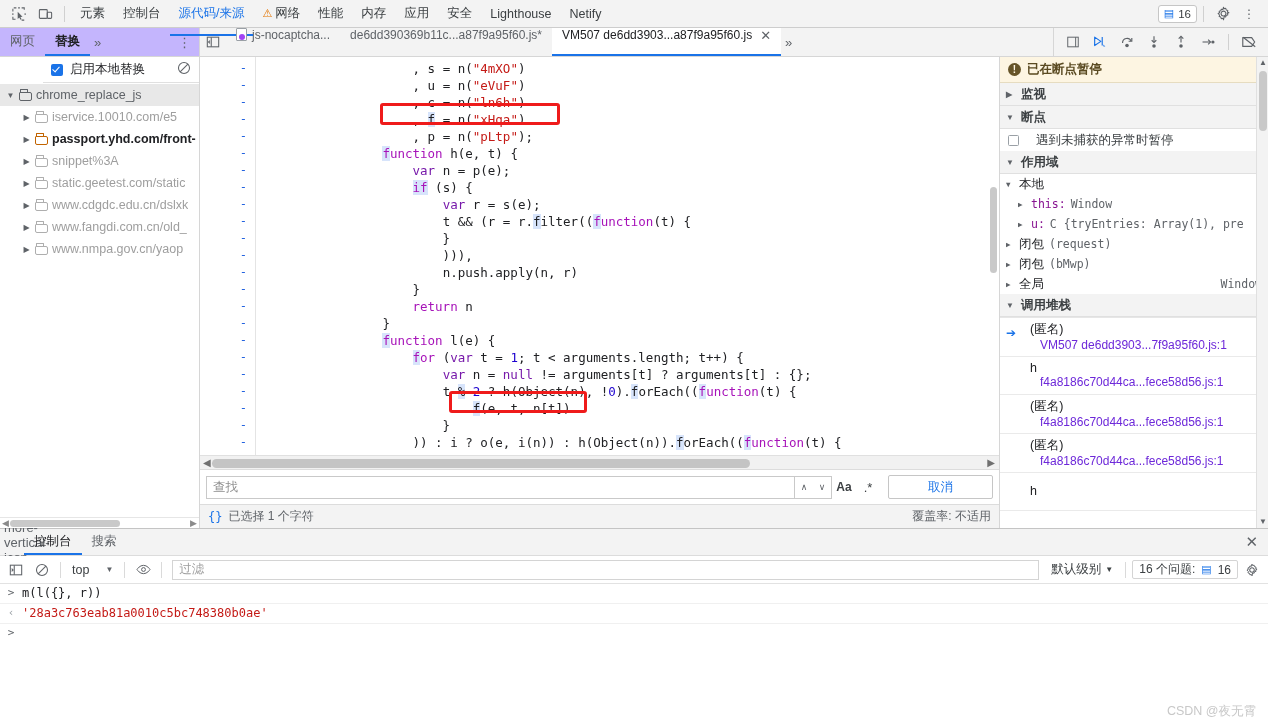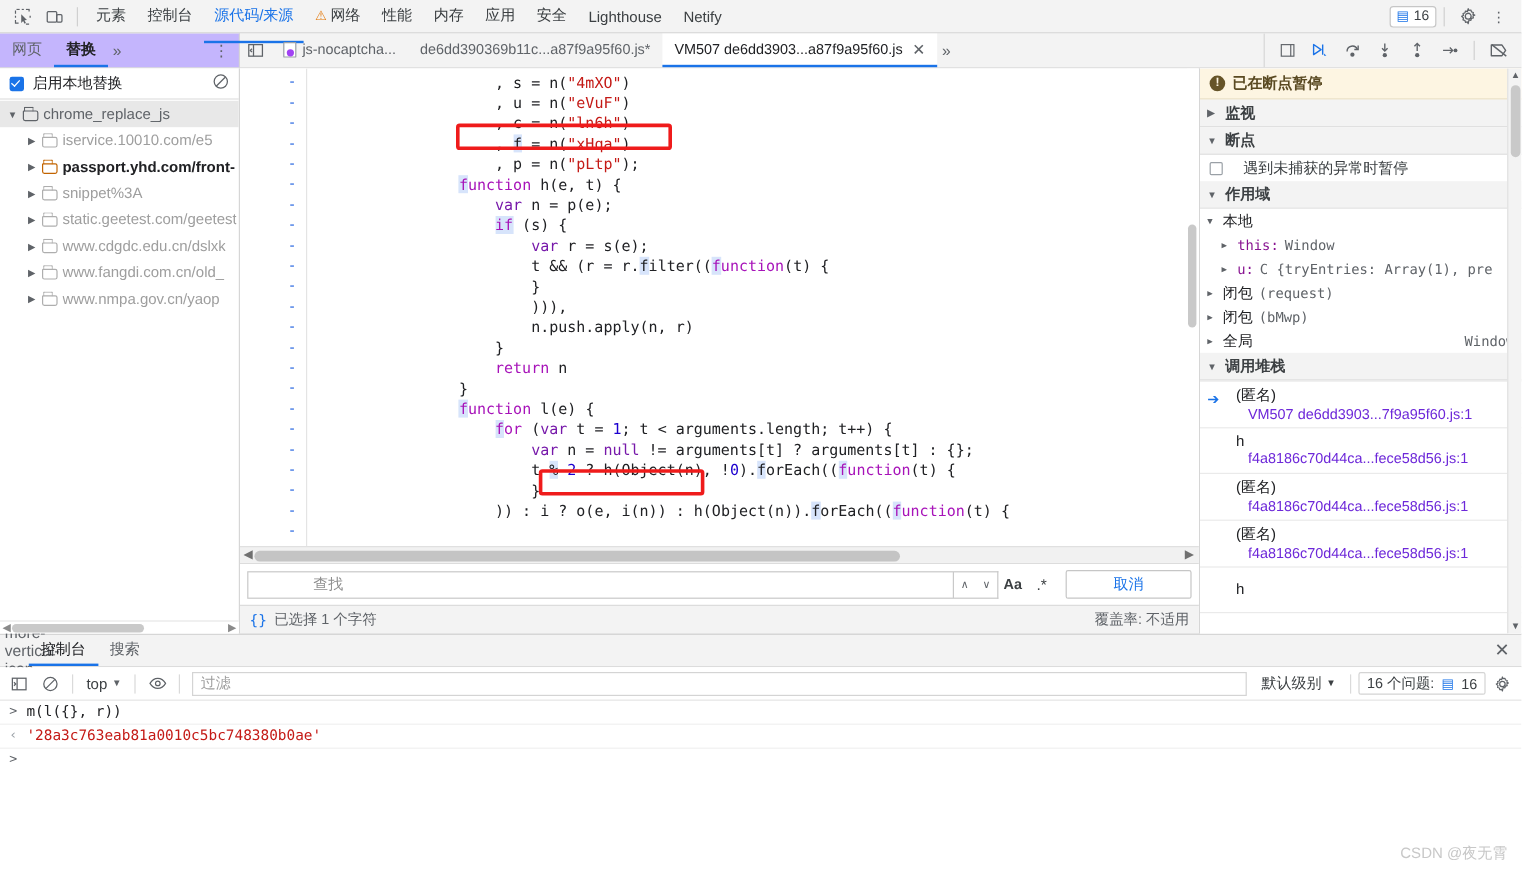--- a/index.html
+++ b/index.html
@@ -47,41 +47,41 @@
   .second-row { height:29px; min-height:29px; display:flex; background:#f3f3f3; border-bottom:1px solid #d6d6d6; }
   .nav-tabstrip { width:200px; min-width:200px; display:flex; align-items:center; border-right:1px solid #d6d6d6; background:#c4b5fd; }
   .stab { height:28px; padding:0 10px; display:flex; align-items:center; font-size:12.5px; color:#5f6368;
           border-bottom:2px solid transparent; cursor:default; }
   .stab.active { color:#202124; border-bottom-color:#1a73e8; font-weight:600; }
   .chevrons { color:#5f6368; font-size:13px; padding:0 4px; cursor:default; }
   .dots { margin-left:auto; color:#5f6368; font-size:13px; padding:0 8px; letter-spacing:0; cursor:default;}
   .editor-tabstrip { flex:1; display:flex; align-items:center; background:#f3f3f3; min-width:0; }
   .panel-btn { width:26px; height:26px; display:flex; align-items:center; justify-content:center; color:#5f6368; }
   .etab {
-    height:28px; display:flex; align-items:center; gap:5px; padding:0 10px;
+    height:28px; display:flex; align-items:flex-start; gap:5px; padding:0 10px;
     font-size:12px; color:#5f6368; white-space:nowrap; cursor:default;
     border-bottom:2px solid transparent;
   }
   .etab.active { color:#202124; border-bottom-color:#1a73e8; background:#fff; }
   .etab .closex { color:#5f6368; font-size:13px; margin-left:3px; }
   .fileicon { position:relative; width:11px; height:13px; }
   .fileicon .pg { position:absolute; inset:0; border:1px solid #9aa0a6; border-radius:1px; background:#fff; }
   .fileicon .dot { position:absolute; left:3px; bottom:1px; width:6px; height:6px; border-radius:50%; background:#a142f4; }
   .dbg-toolbar { margin-left:auto; display:flex; align-items:center; gap:1px; padding-right:6px; border-left:1px solid #d6d6d6; padding-left:6px; height:100%; }
   .dbg-btn { width:26px; height:26px; display:flex; align-items:center; justify-content:center; color:#5f6368; }
   .dbg-btn.blue { color:#1a73e8; }
 
   
   .body-row { flex:1; display:flex; min-height:0; }
 
   
   .navigator { width:200px; min-width:200px; display:flex; flex-direction:column; background:#fff; border-right:1px solid #d6d6d6; }
   .override-bar {
     height:26px; display:flex; align-items:center; gap:7px; padding:0 8px;
-    border-bottom:1px solid #e0e0e0; font-size:12.5px; color:#202124;
+    border-bottom:1px solid #e0e0e0; font-size:12.5px; color:#202124;margin-left:43px;
   }
   .cb {
     width:12px; height:12px; border-radius:2px; background:#1a73e8; position:relative; flex:none;
   }
   .cb:after { content:""; position:absolute; left:3px; top:1px; width:3px; height:6px;
               border:solid #fff; border-width:0 1.6px 1.6px 0; transform:rotate(42deg); }
   .clear-ico { margin-left:auto; color:#5f6368; font-size:14px; }
   .tree { flex:1; overflow:hidden; padding-top:1px; font-size:12.5px; }
   .trow { height:22px; display:flex; align-items:center; gap:4px; white-space:nowrap; padding-right:2px; cursor:default; }
   .trow.root { background:#e8e8e8; padding-left:6px; }
@@ -122,21 +122,21 @@
   .red-box { position:absolute; border:3px solid #ef1b1b; border-radius:3px; pointer-events:none; }
   .code-hscroll { height:14px; background:#f1f1f1; border-top:1px solid #e0e0e0; position:relative; }
   .code-hscroll .arrowl, .code-hscroll .arrowr { position:absolute; top:0; font-size:10px; line-height:14px; color:#707070; }
   .code-hscroll .arrowl { left:3px; } .code-hscroll .arrowr { right:4px; }
   .code-hscroll .thumb { position:absolute; left:12px; top:3px; height:9px; width:538px; background:#c4c4c4; border-radius:5px; }
   .code-vscroll { position:absolute; right:0; top:0; bottom:0; width:10px; background:#fff; }
   .code-vscroll .thumb { position:absolute; right:2px; top:130px; width:7px; height:86px; background:#c9c9c9; border-radius:4px; }
 
   .findbar { height:35px; display:flex; align-items:center; background:#fff; border-top:1px solid #dcdcdc; padding:0 6px; }
   .find-input { flex:1; height:23px; border:1px solid #c9c9c9; background:#fff; display:flex; align-items:center; padding:0 6px; }
-  .find-input span { color:#8e8e8e; font-size:12.5px;margin-left:48px; }
+  .find-input span { color:#8e8e8e; font-size:12.5px; }
   .find-nav { border:1px solid #c9c9c9; border-left:none; height:23px; display:flex; align-items:center; }
   .find-nav div { width:18px; text-align:center; color:#5f6368; font-size:9px; }
   .find-tool { width:24px; text-align:center; color:#3c4043; font-size:12px; font-weight:700; }
   .find-tool.re { font-weight:400; font-size:13px; }
   .cancel-btn { margin-left:8px; width:105px; height:24px; border:1px solid #c6c6c6; background:#fff;
                 display:flex; align-items:center; justify-content:center; font-size:12.5px; color:#1a73e8; border-radius:2px; }
   .statusbar { height:24px; display:flex; align-items:center; background:#f3f3f3; border-top:1px solid #dcdcdc; padding:0 8px; font-size:12px; color:#5f6368; }
   .fmt-ico { color:#1a73e8; font-family:"DejaVu Sans Mono", monospace; margin-right:6px; font-size:12px; }
   .status-right { margin-left:auto; }
 
@@ -173,21 +173,21 @@
   
   .drawer { height:198px; min-height:198px; display:flex; flex-direction:column; border-top:1px solid #c4c4c4; background:#fff; }
   .drawer-tabs { height:27px; display:flex; align-items:center; background:#f3f3f3; border-bottom:1px solid #dcdcdc; padding-left:4px; }
   .vdots { width:20px; text-align:center; color:#5f6368; font-size:13px; }
   .dtab { height:26px; padding:0 10px; display:flex; align-items:center; font-size:12.5px; color:#5f6368; border-bottom:2px solid transparent; }
   .dtab.active { color:#202124; border-bottom-color:#1a73e8; }
   .drawer-close { margin-left:auto; padding:0 10px; color:#5f6368; font-size:15px; }
   .console-toolbar { height:28px; display:flex; align-items:center; gap:2px; background:#fff; border-bottom:1px solid #e2e2e2; padding:0 4px; }
   .ct-ico { width:24px; height:24px; display:flex; align-items:center; justify-content:center; color:#5f6368; font-size:13px; }
   .ct-sep { width:1px; height:16px; background:#dadada; margin:0 4px; }
-  .ctx-sel { display:flex; align-items:center; gap:4px; padding:0 5px; font-size:12.5px; color:#3c4043; height:22px; }
+  .ctx-sel { display:flex; align-items:center; gap:16px; padding:0 5px; font-size:12.5px; color:#3c4043; height:22px; }
   .filter-box { flex:1; height:20px; border:1px solid #d4d4d4; background:#fff; display:flex; align-items:center; padding:0 6px; margin:0 4px; }
   .filter-box span { color:#9e9e9e; font-size:12.5px; }
   .lvl { display:flex; align-items:center; gap:4px; font-size:12.5px; color:#3c4043; padding:0 6px; }
   .prob-chip { display:flex; align-items:center; gap:6px; border:1px solid #d4d4d4; border-radius:2px; height:19px; padding:0 6px; font-size:12px; color:#3c4043; }
   .prob-chip .msgico { color:#1a73e8; font-size:11px; }
   .console-body { flex:1; overflow:hidden; background:#fff; font-family:"DejaVu Sans Mono", monospace; font-size:12px; }
   .crow { min-height:20px; display:flex; align-items:flex-start; gap:6px; padding:2px 8px 2px 6px; border-bottom:1px solid #f0f0f0; }
   .crow .marker { color:#5f6368; font-size:11px; width:10px; flex:none; text-align:center; }
   .crow .marker.out { color:#9aa0a6; }
   .crow .txt { color:#202124; white-space:pre; }
@@ -393,21 +393,21 @@
           <span class="folder gray">
               <i></i>
             </span>
           <span class="tlabel">snippet%3A</span>
         </div>
         <div class="trow child">
           <span class="tri">▶</span>
           <span class="folder gray">
               <i></i>
             </span>
-          <span class="tlabel">static.geetest.com/geetest</span>
+          <span class="tlabel">static.geetest.com/static</span>
         </div>
         <div class="trow child">
           <span class="tri">▶</span>
           <span class="folder gray">
               <i></i>
             </span>
           <span class="tlabel">www.cdgdc.edu.cn/dslxk</span>
         </div>
         <div class="trow child">
           <span class="tri">▶</span>
@@ -474,20 +474,21 @@
           <div class="code-line">                        }</div>
           <div class="code-line">                        ))),</div>
           <div class="code-line">                        <span class="var">n</span>.push.apply(<span class="var">n</span>, <span class="var">r</span>)</div>
           <div class="code-line">                    }</div>
           <div class="code-line">                    <span class="kw">return</span> <span class="var">n</span></div>
           <div class="code-line">                }</div>
           <div class="code-line">                <span class="kw"><span class="hl">f</span>unction</span> <span class="var">l</span>(<span class="var">e</span>) {</div>
           <div class="code-line">                    <span class="kw"><span class="hl">f</span>or</span> (<span class="kw2">var</span> <span class="var">t</span> = <span class="num">1</span>; <span class="var">t</span> &lt; arguments.length; <span class="var">t</span>++) {</div>
           <div class="code-line">                        <span class="kw2">var</span> <span class="var">n</span> = <span class="kw2">null</span> != arguments[<span class="var">t</span>] ? arguments[<span class="var">t</span>] : {};</div>
           <div class="code-line">                        <span class="var">t</span> <span class="hl">%</span> <span class="num">2</span> ? <span class="var">h</span>(Object(<span class="var">n</span>), !<span class="num">0</span>).<span class="hl">f</span>orEach((<span class="kw"><span class="hl">f</span>unction</span>(<span class="var">t</span>) {</div>
+          <div class="code-line">                            <span class="hl">f</span>(<span class="var">e</span>, <span class="var">t</span>, <span class="var">n</span>[<span class="var">t</span>])</div>
           <div class="code-line">                        }</div>
           <div class="code-line">                    )) : <span class="var">i</span> ? <span class="var">o</span>(<span class="var">e</span>, <span class="var">i</span>(<span class="var">n</span>)) : <span class="var">h</span>(Object(<span class="var">n</span>)).<span class="hl">f</span>orEach((<span class="kw"><span class="hl">f</span>unction</span>(<span class="var">t</span>) {</div>
 
           <div class="red-box" style="left:124px; top:46px; width:180px; height:22px;"></div>
           <div class="red-box" style="left:193px; top:334px; width:138px; height:22px;"></div>
         </div>
 
         <div class="code-vscroll">
           <div class="thumb"></div>
         </div>

